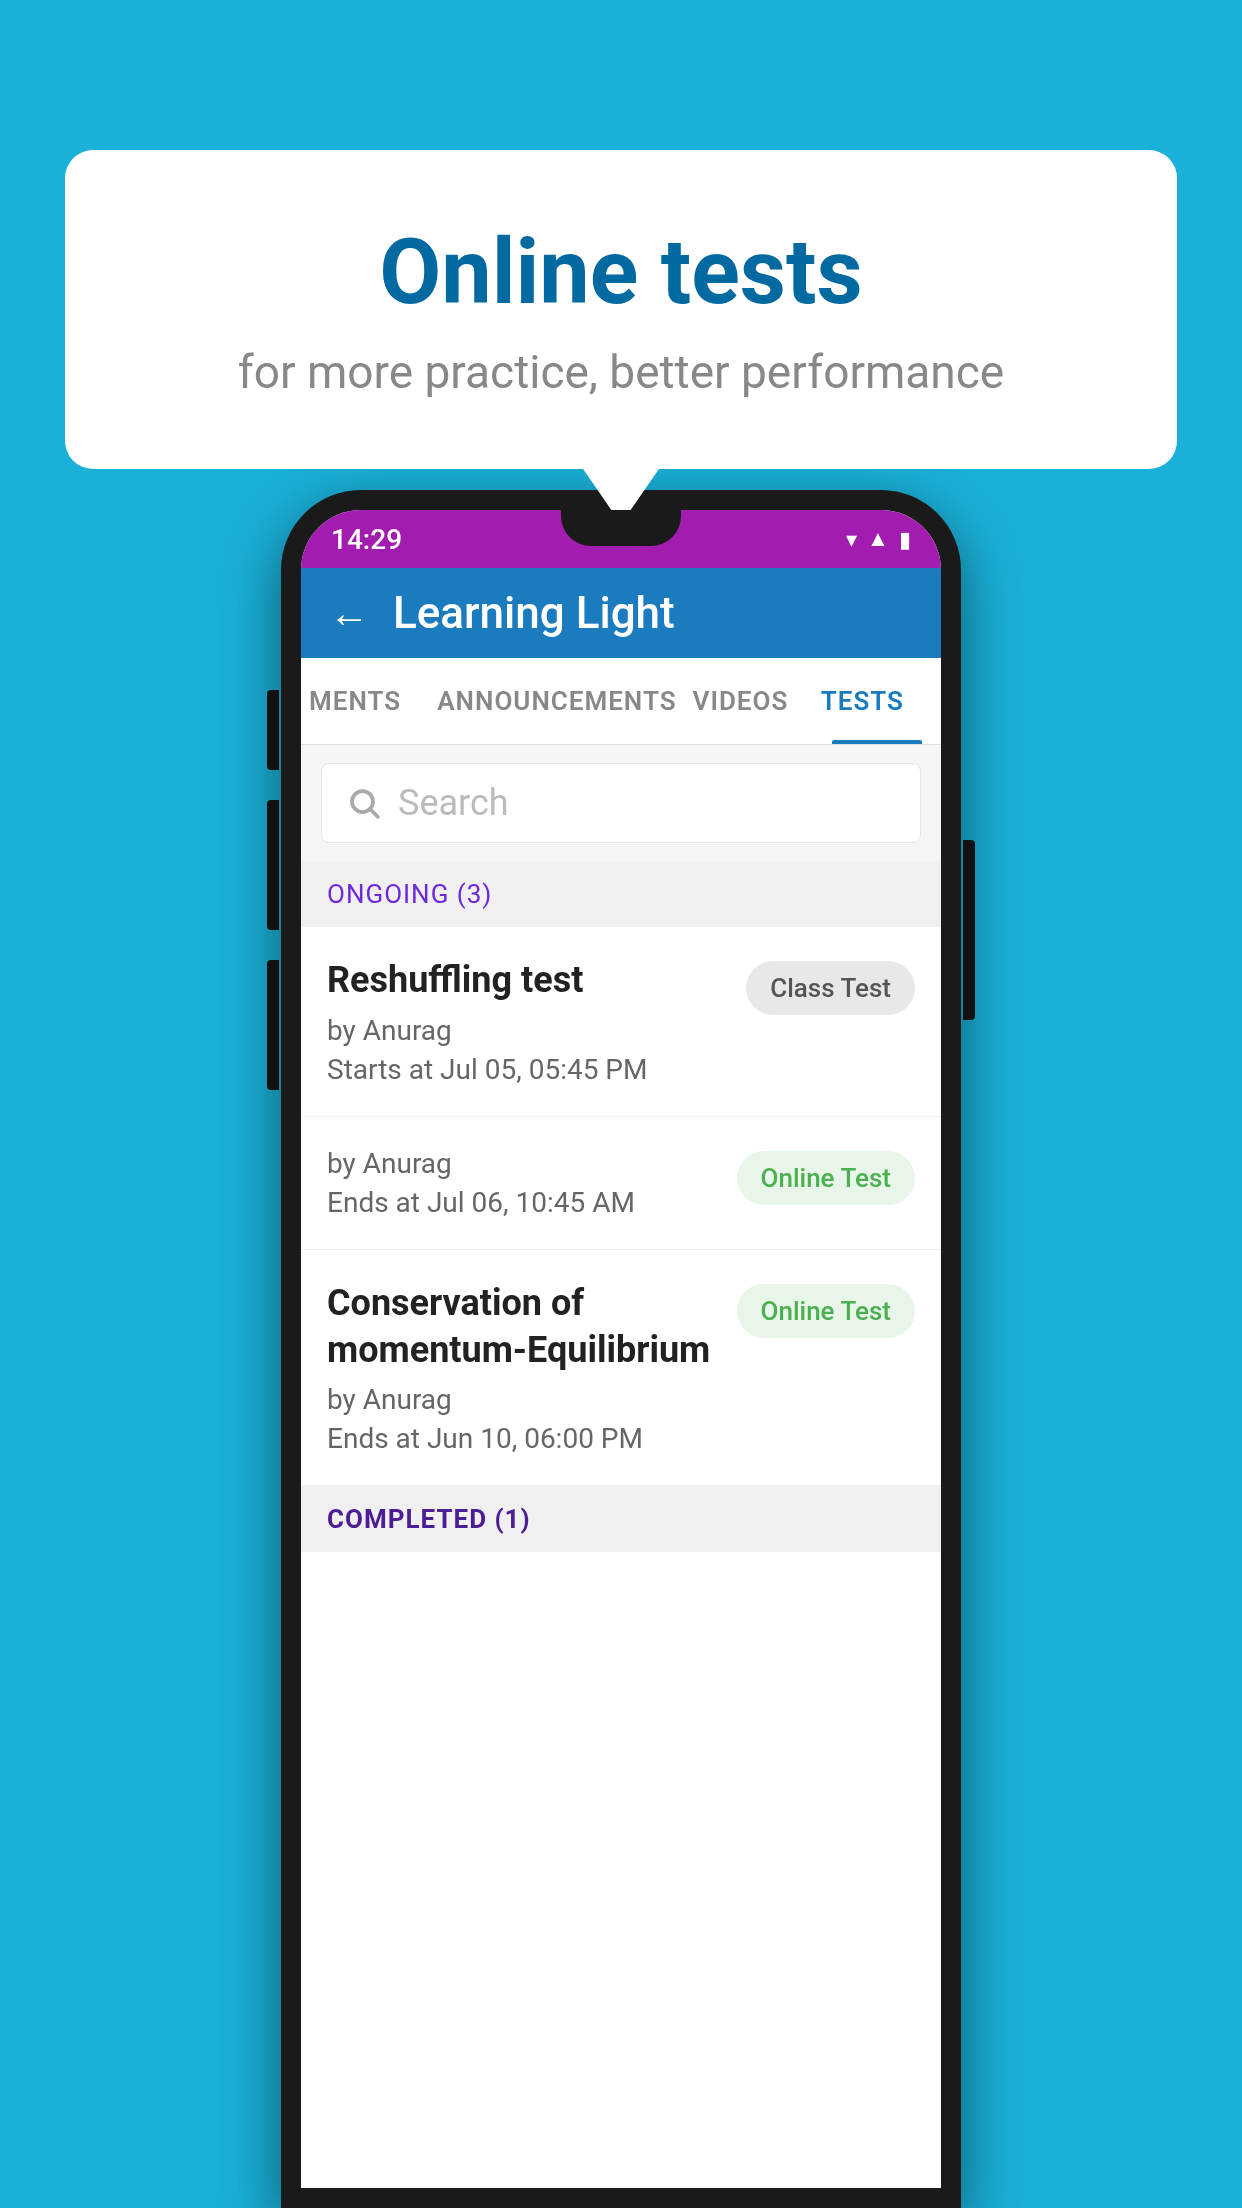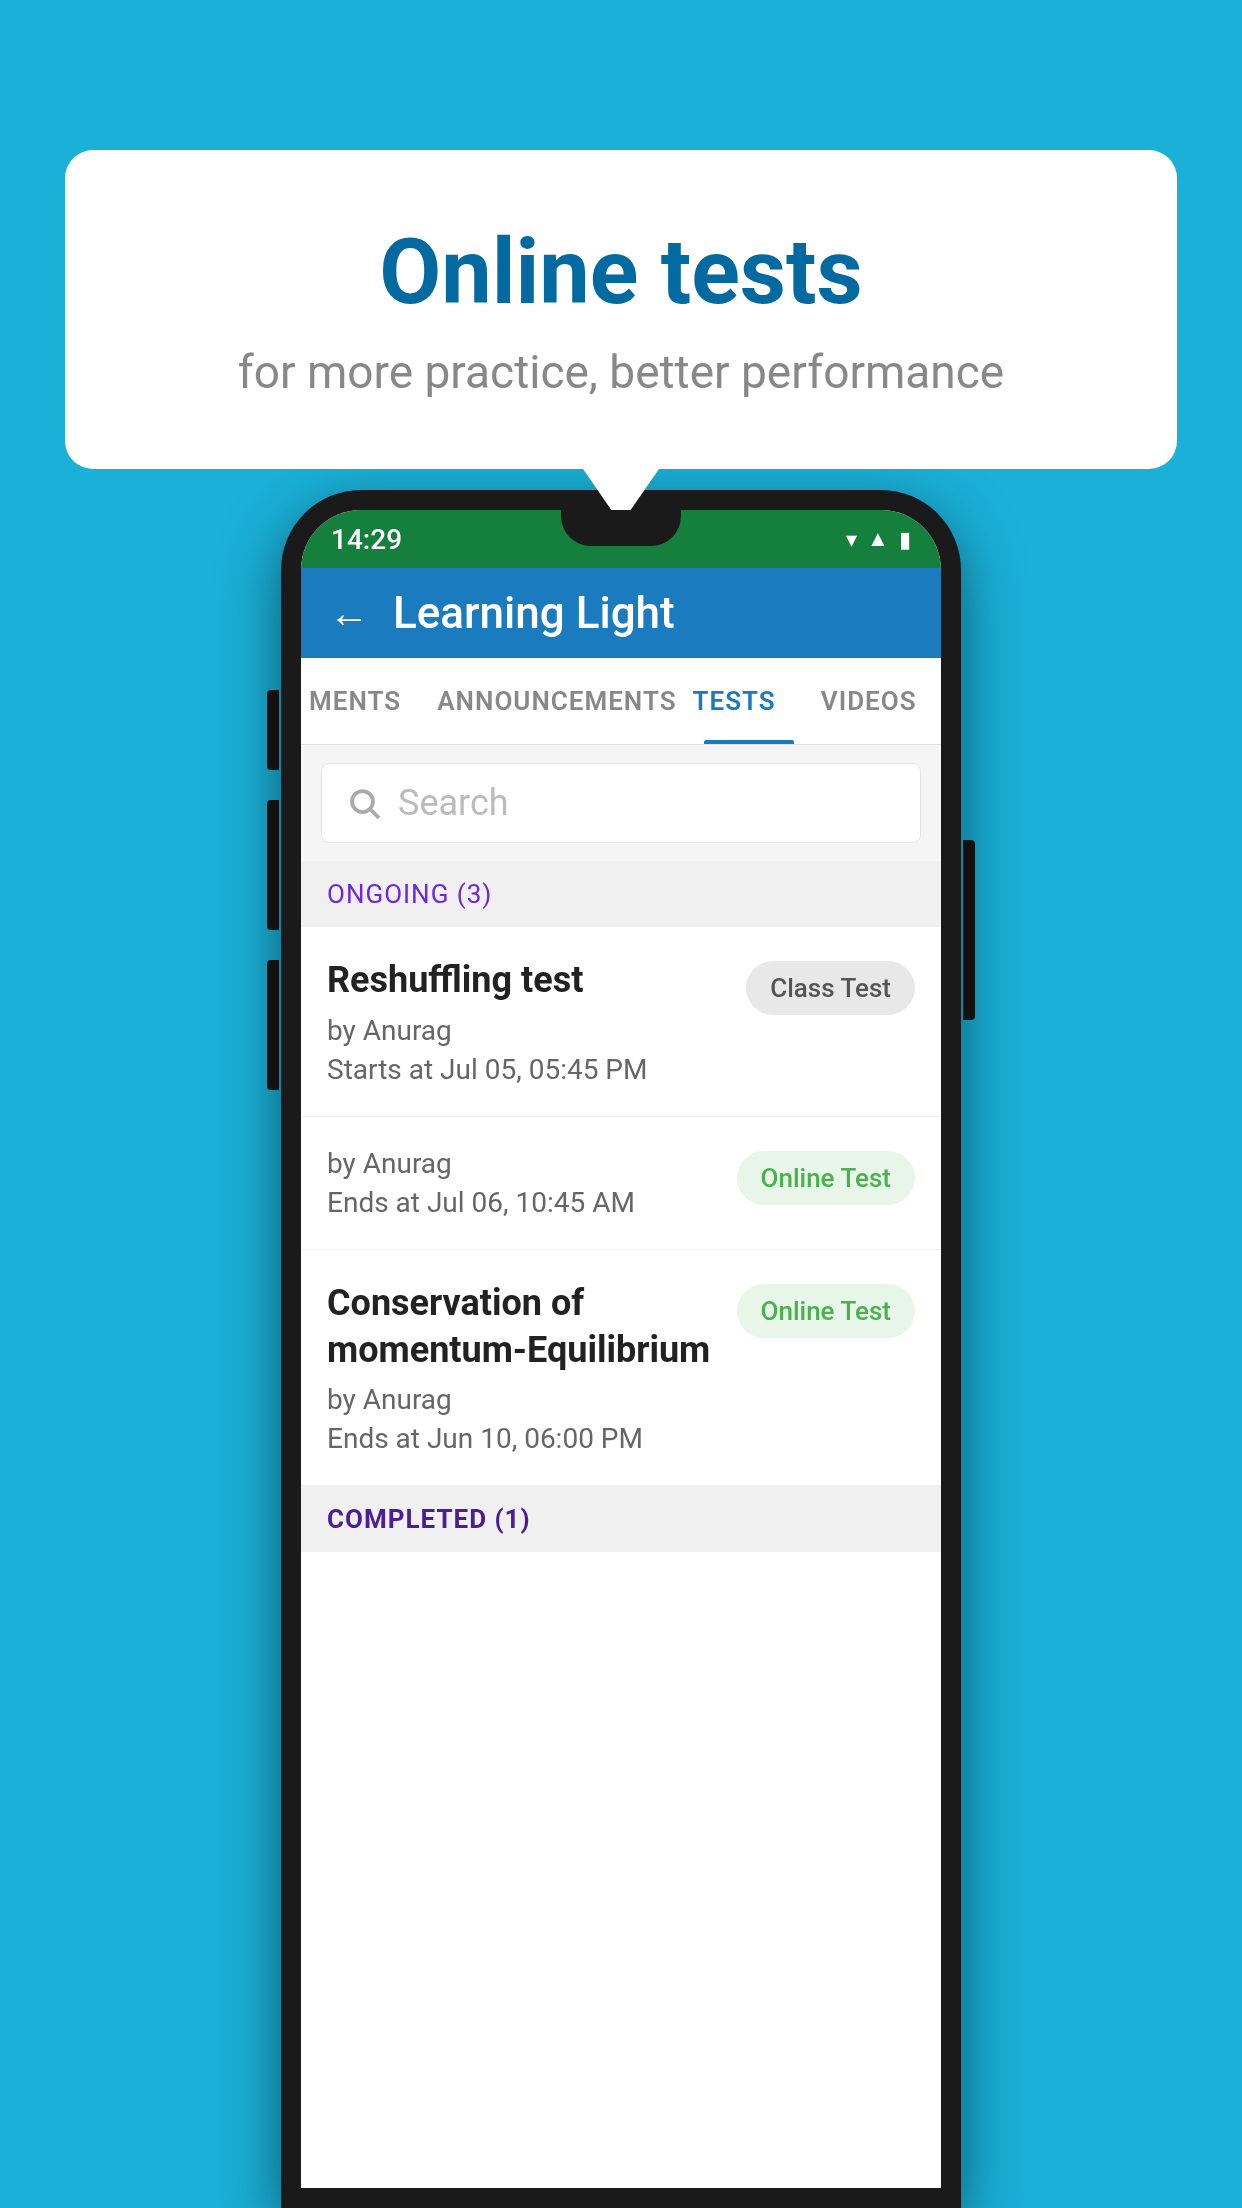--- a/index.html
+++ b/index.html
@@ -78,21 +78,21 @@
 
     .phone-screen {
       background: white;
       border-radius: 60px 60px 0 0;
       overflow: hidden;
       height: 100%;
     }
 
     
     .status-bar {
-      background: #15803d;
+      background: #a21caf;
       height: 58px;
       display: flex;
       align-items: center;
       justify-content: space-between;
       padding: 0 30px;
     }
 
     .status-time {
       color: white;
       font-size: 28px;
@@ -352,25 +352,25 @@
         <span class="app-title">Learning Light</span>
       </div>
 
       <div class="tabs-bar">
         <div class="tab-item">
           <span>MENTS</span>
         </div>
         <div class="tab-item">
           <span>ANNOUNCEMENTS</span>
         </div>
+        <div class="tab-item">
+          <span>VIDEOS</span>
+        </div>
         <div class="tab-item active">
           <span>TESTS</span>
-        </div>
-        <div class="tab-item">
-          <span>VIDEOS</span>
         </div>
       </div>
 
       <div class="search-container">
         <div class="search-bar">
           <svg class="search-icon-svg" viewBox="0 0 24 24" fill="none" stroke="#aaa" stroke-width="2.5">
             <circle cx="11" cy="11" r="7"></circle>
             <line x1="16.5" y1="16.5" x2="22" y2="22"></line>
           </svg>
           <span class="search-placeholder">Search</span>

